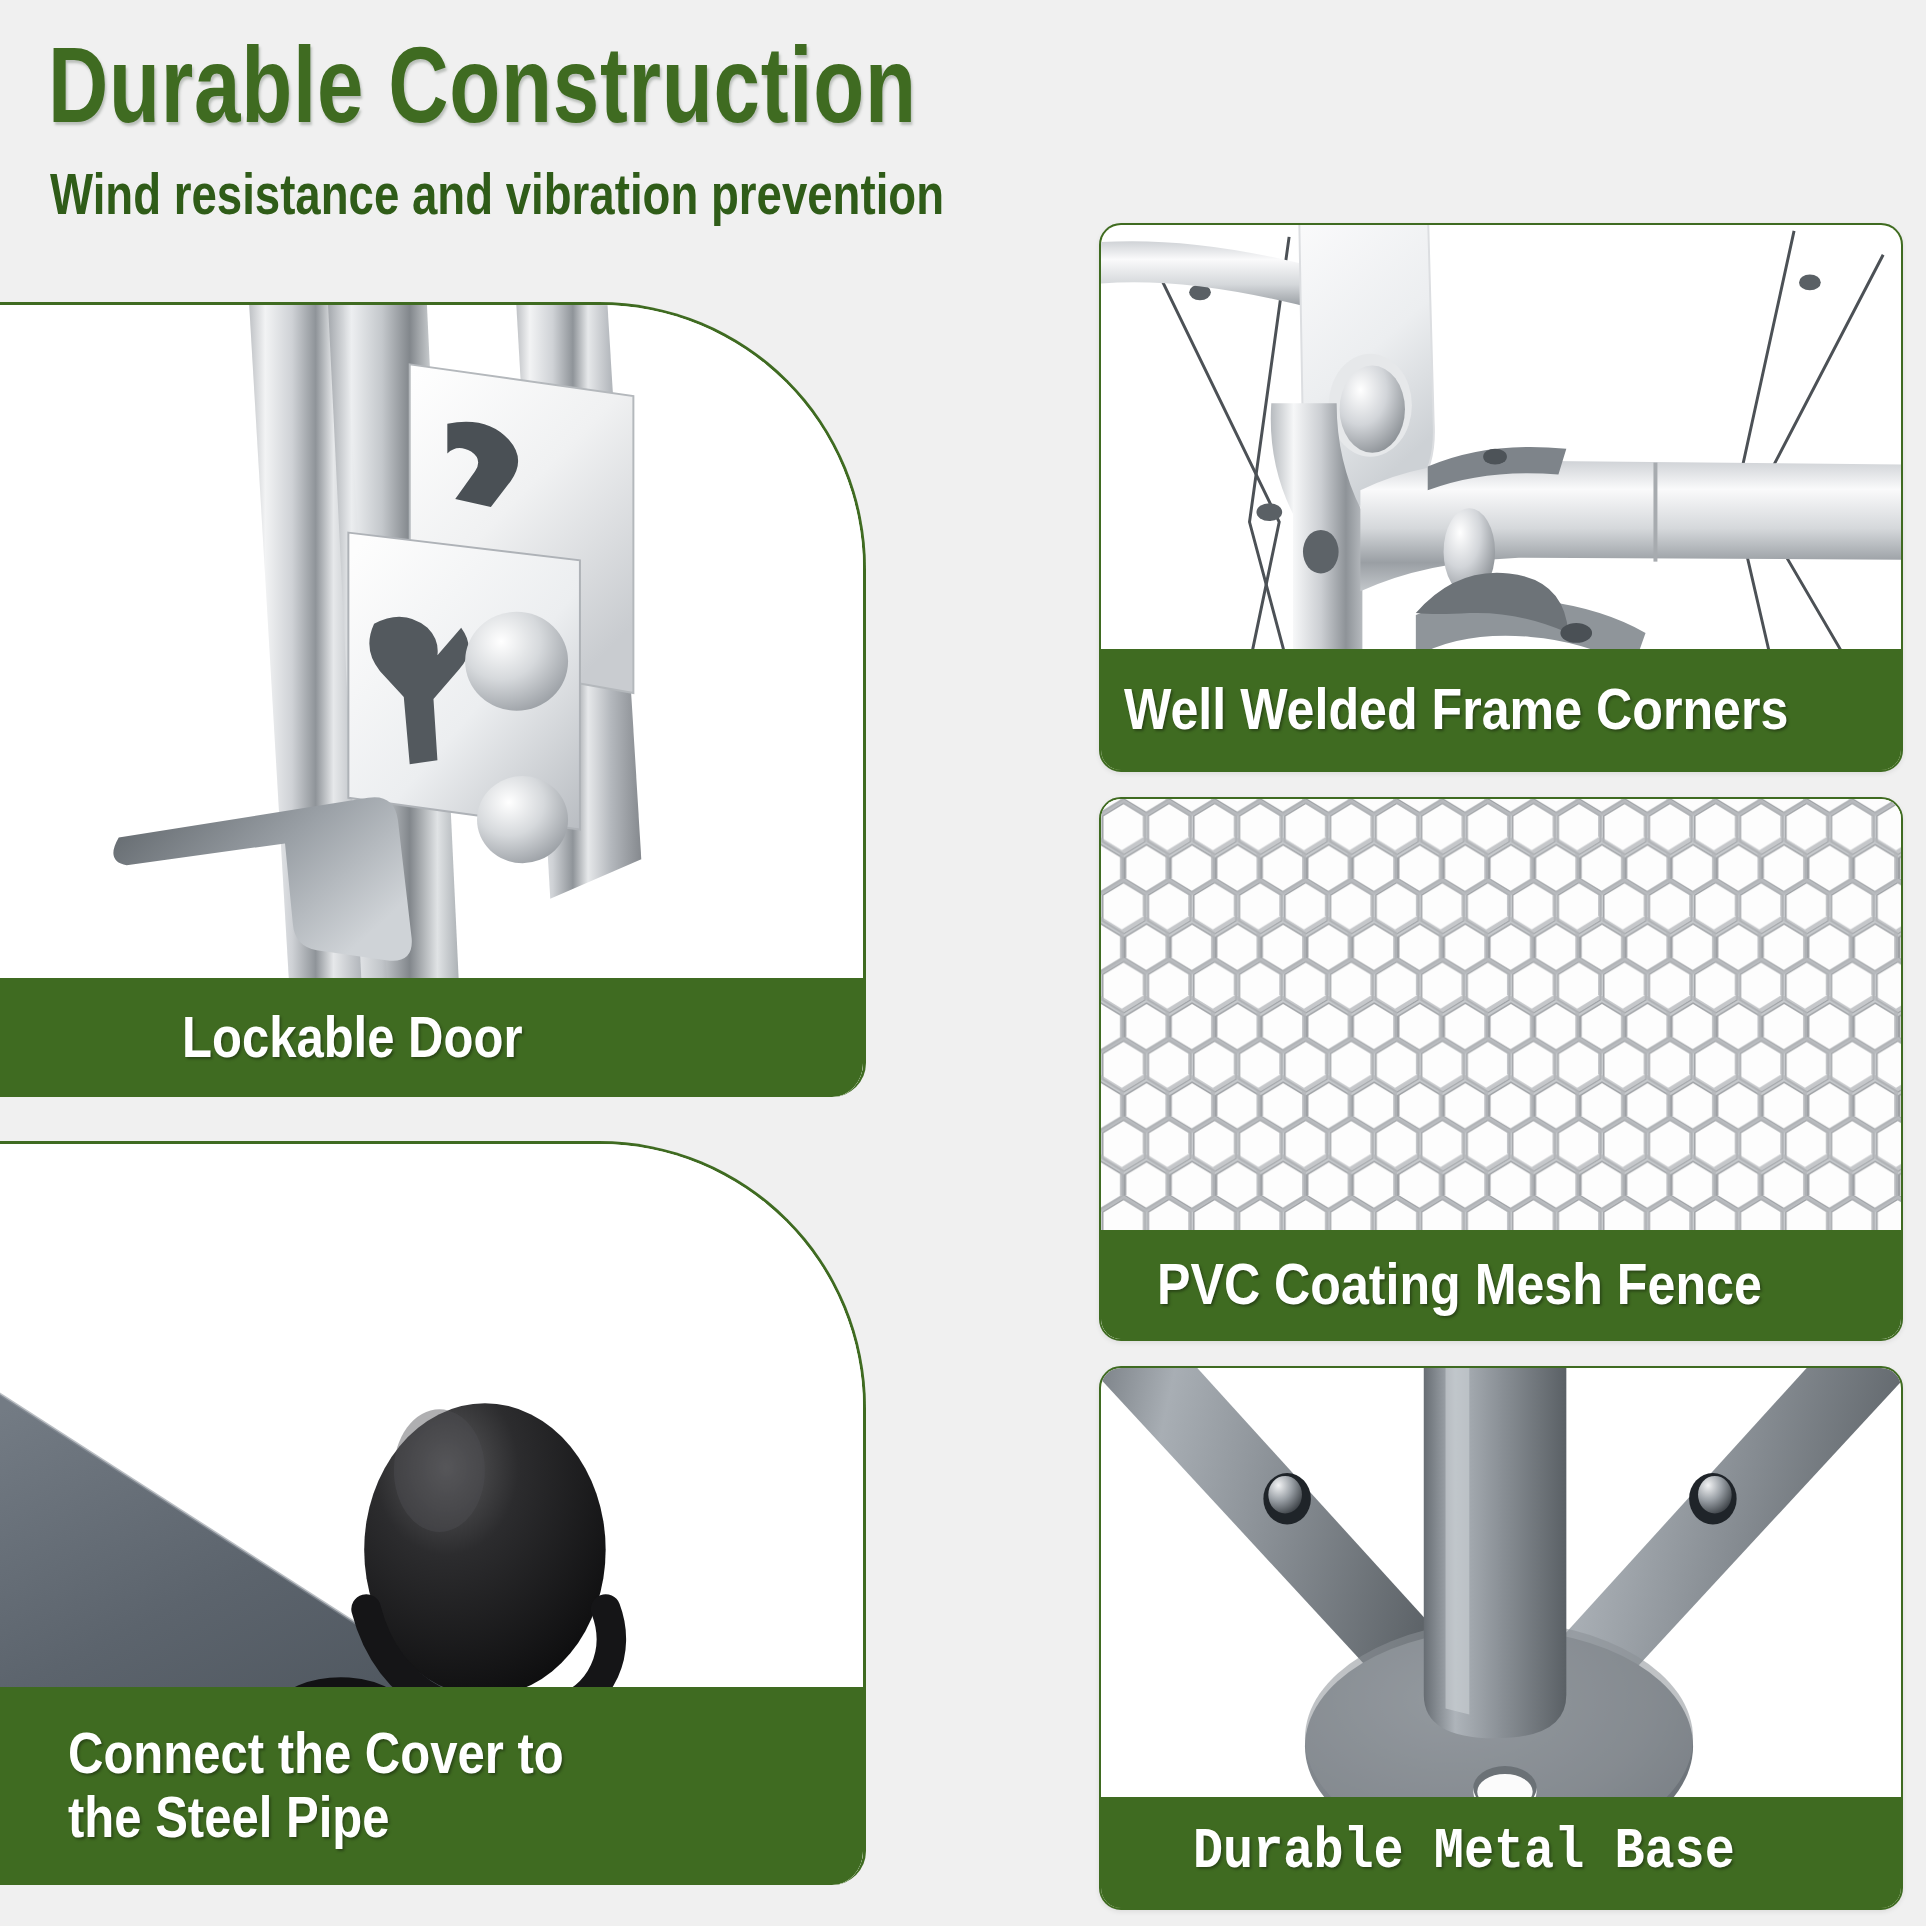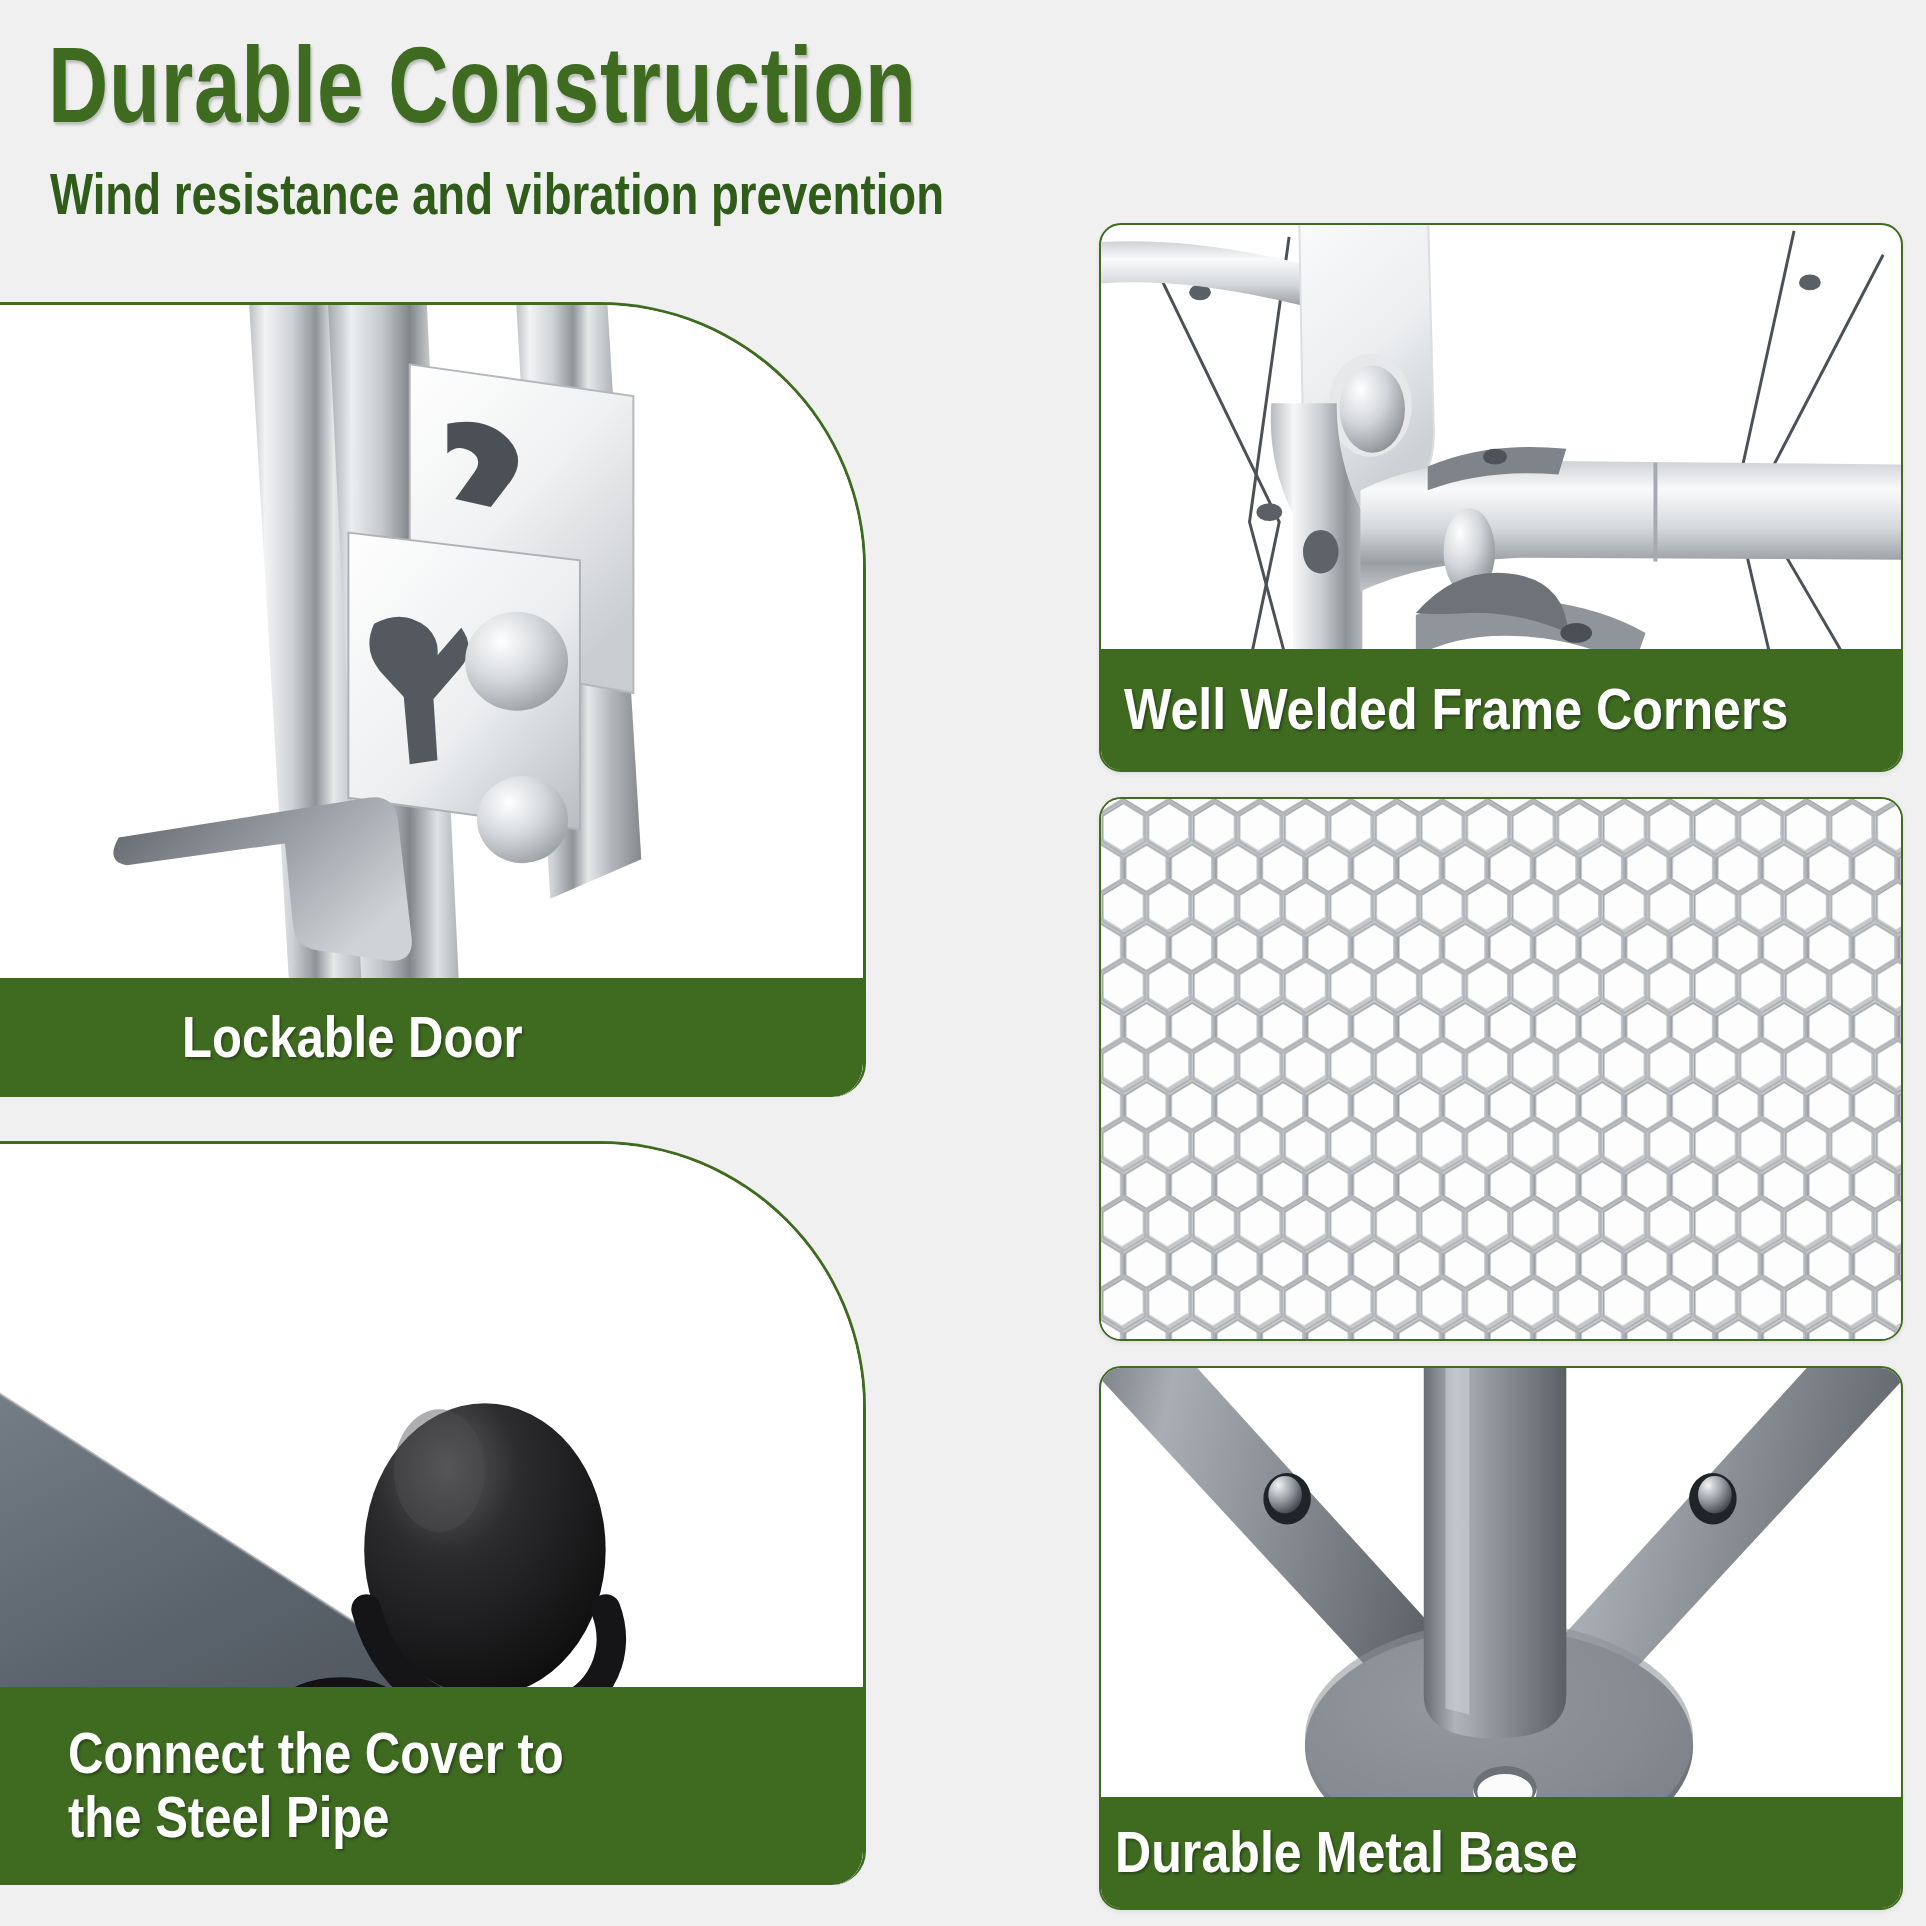--- a/index.html
+++ b/index.html
@@ -81,21 +81,21 @@
     background:#ffffff;
   }
   #panel-cover .caption{height:198px;padding-left:68px;border-bottom-right-radius:31px;}
 
   
   #panel-weld{left:1099px;top:223px;width:800px;height:545px;}
   #panel-weld .caption{height:121px;justify-content:center;padding:0 14px;}
   #panel-mesh{left:1099px;top:797px;width:800px;height:540px;}
   #panel-mesh .caption{height:109px;justify-content:center;padding:0 14px;}
   #panel-base{left:1099px;top:1366px;width:800px;height:540px;}
-  #panel-base .caption{height:111px;padding:7px 14px;}
+  #panel-base .caption{height:111px;justify-content:center;padding:7px 14px;font-family:Liberation Mono, monospace;}
   .panel.rbox .caption span{transform:scaleX(0.88);}
 
   
   .art{position:absolute;inset:0;}
   svg.art{display:block;}
 </style>
 </head>
 <body>
 
 <div id="stage">
@@ -269,20 +269,23 @@
             <path d="M23 58 L23 82"></path>
           </g>
         </pattern>
       </defs>
       <rect x="0" y="0" width="808" height="545" fill="#fefefe"></rect>
       <rect x="-40" y="-40" width="900" height="640" fill="url(#hexmesh)"></rect>
       <rect x="-40" y="-40" width="900" height="640" fill="url(#hexmesh2)"></rect>
       <rect x="0" y="0" width="808" height="545" fill="#ffffff" opacity="0.04"></rect>
     </svg>
 
+    <div class="caption">
+      <span>PVC Coating Mesh Fence</span>
+    </div>
   </div>
 
   <div class="panel" id="panel-cover">
     <svg class="art" viewBox="0 0 872 748" preserveAspectRatio="xMidYMid slice">
       <defs>
         <linearGradient id="coverG" x1="0.1" y1="0" x2="0.9" y2="1">
           <stop offset="0" stop-color="#737b84"></stop>
           <stop offset="0.35" stop-color="#5c646d"></stop>
           <stop offset="1" stop-color="#3d444b"></stop>
         </linearGradient>

